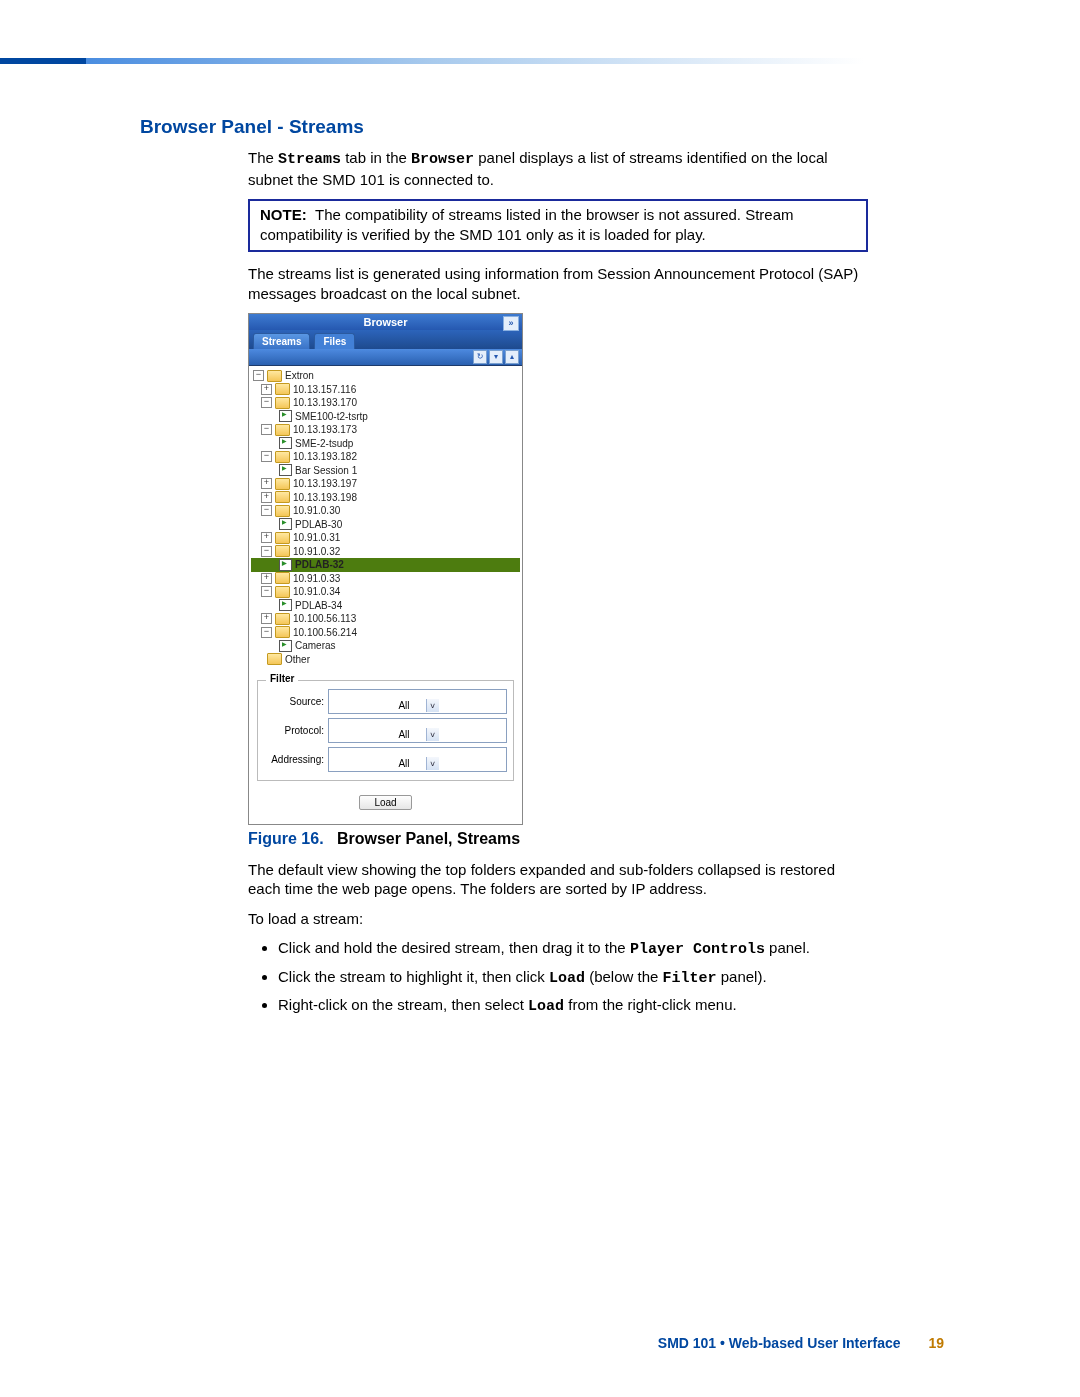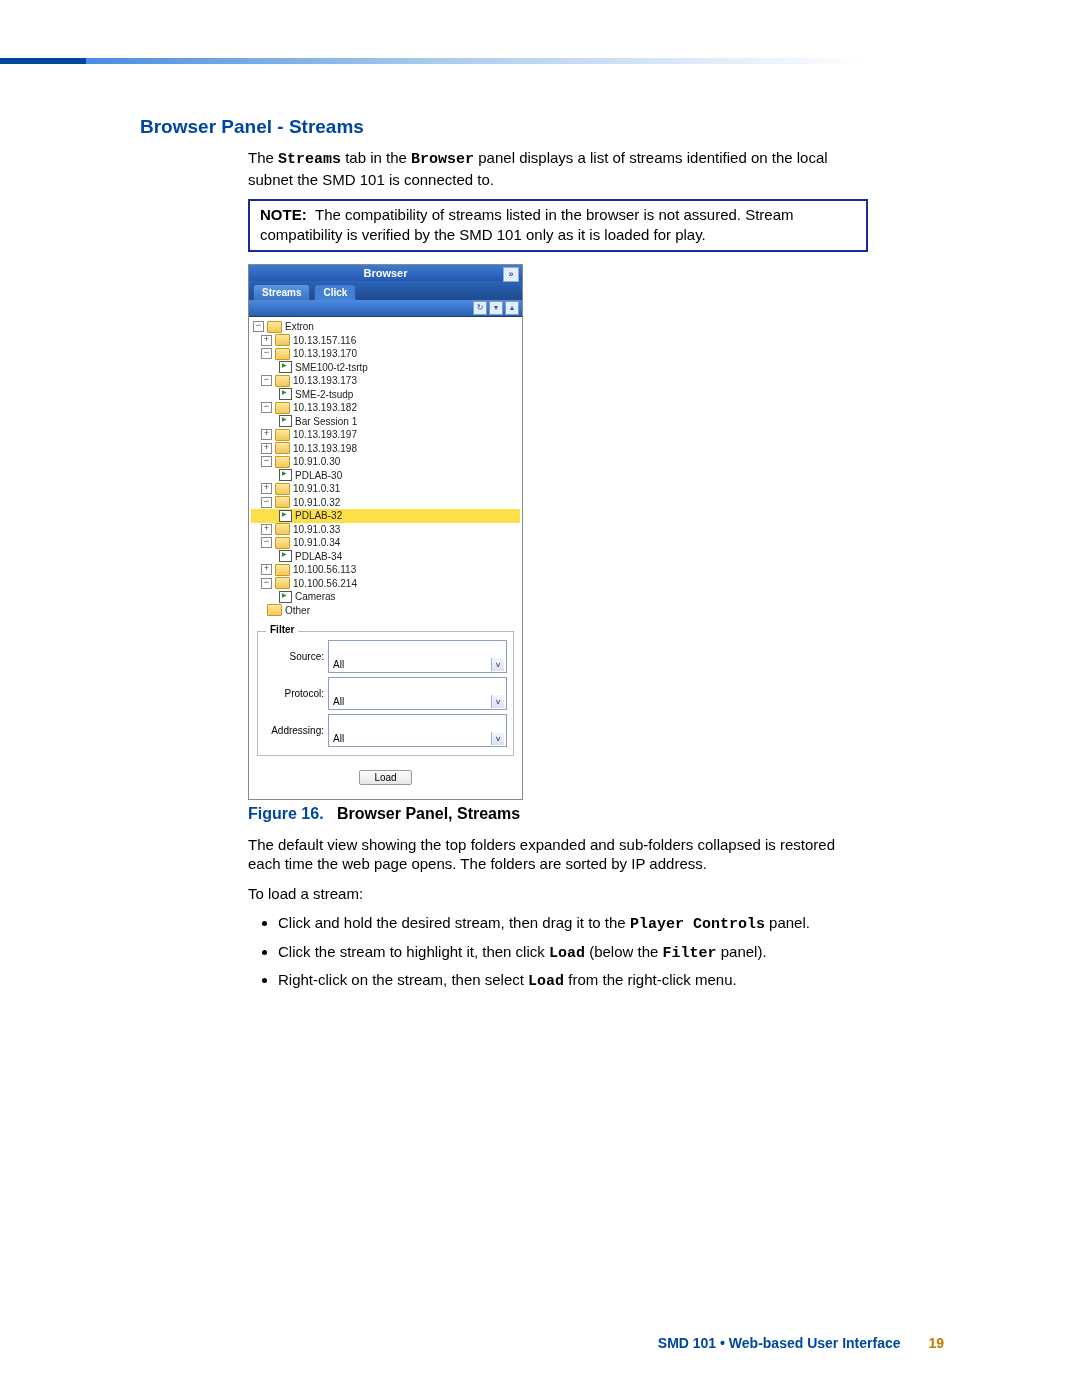--- a/index.html
+++ b/index.html
@@ -156,21 +156,21 @@
   }
   .tree-row {
     display: flex;
     align-items: center;
     gap: 3px;
     white-space: nowrap;
     padding: 0 0 0 2px;
   }
   .tree-row.lvl1 { padding-left: 10px; }
   .tree-row.lvl2 { padding-left: 28px; }
-  .tree-row.highlight { background: #fde047; }
+  .tree-row.highlight { background: #4d7c0f; font-weight: bold; }
   .exp {
     width: 9px; height: 9px;
     border: 1px solid #888;
     text-align: center;
     line-height: 7px;
     font-size: 9px;
     color: #444;
     background: #fff;
   }
   .fld {
@@ -217,22 +217,22 @@
     gap: 4px;
   }
   .frow label { width: 60px; text-align: right; font-size: 10px; }
   .fsel {
     flex: 1;
     height: 15px;
     border: 1px solid #8aa0c0;
     background: #fff;
     display: flex;
     align-items: center;
-    justify-content: space-between;
-    padding: 16px 2px 0 4px;
+    justify-content: center;
+    padding: 8px 2px 0 4px;
     font-size: 10px;
     gap: 16px;
   }
   .fsel .arrow {
     width: 12px; height: 13px;
     background: linear-gradient(#f4f7fc, #d5e2f4);
     border-left: 1px solid #a0b4d4;
     text-align: center;
     line-height: 13px;
     font-size: 8px;
@@ -263,29 +263,30 @@
 
       <p>
         <span>The </span><span class="mono">Streams</span><span> tab in the </span><span class="mono">Browser</span><span> panel displays a list of streams identified on the local subnet the SMD 101 is connected to.</span>
       </p>
 
       <div class="note-box">
         <b>NOTE:</b>
         &nbsp;<span>The compatibility of streams listed in the browser is not assured. Stream compatibility is verified by the SMD 101 only as it is loaded for play.</span>
       </div>
 
+      <p>The streams list is generated using information from Session Announcement Protocol (SAP) messages broadcast on the local subnet.</p>
 
       <div class="browser-panel">
         <div class="bp-title">
           <span>Browser</span>
           <span class="bp-collapse">»</span>
         </div>
         <div class="bp-tabs">
           <div class="bp-tab active">Streams</div>
-          <div class="bp-tab">Click</div>
+          <div class="bp-tab">Files</div>
         </div>
         <div class="bp-toolbar">
           <div class="bp-tool">↻</div>
           <div class="bp-tool">▾</div>
           <div class="bp-tool">▴</div>
         </div>
         <div class="bp-tree" id="bp-tree">
             <div class="tree-row lvl0">
               <span class="exp">−</span>
               <span class="fld"></span>

